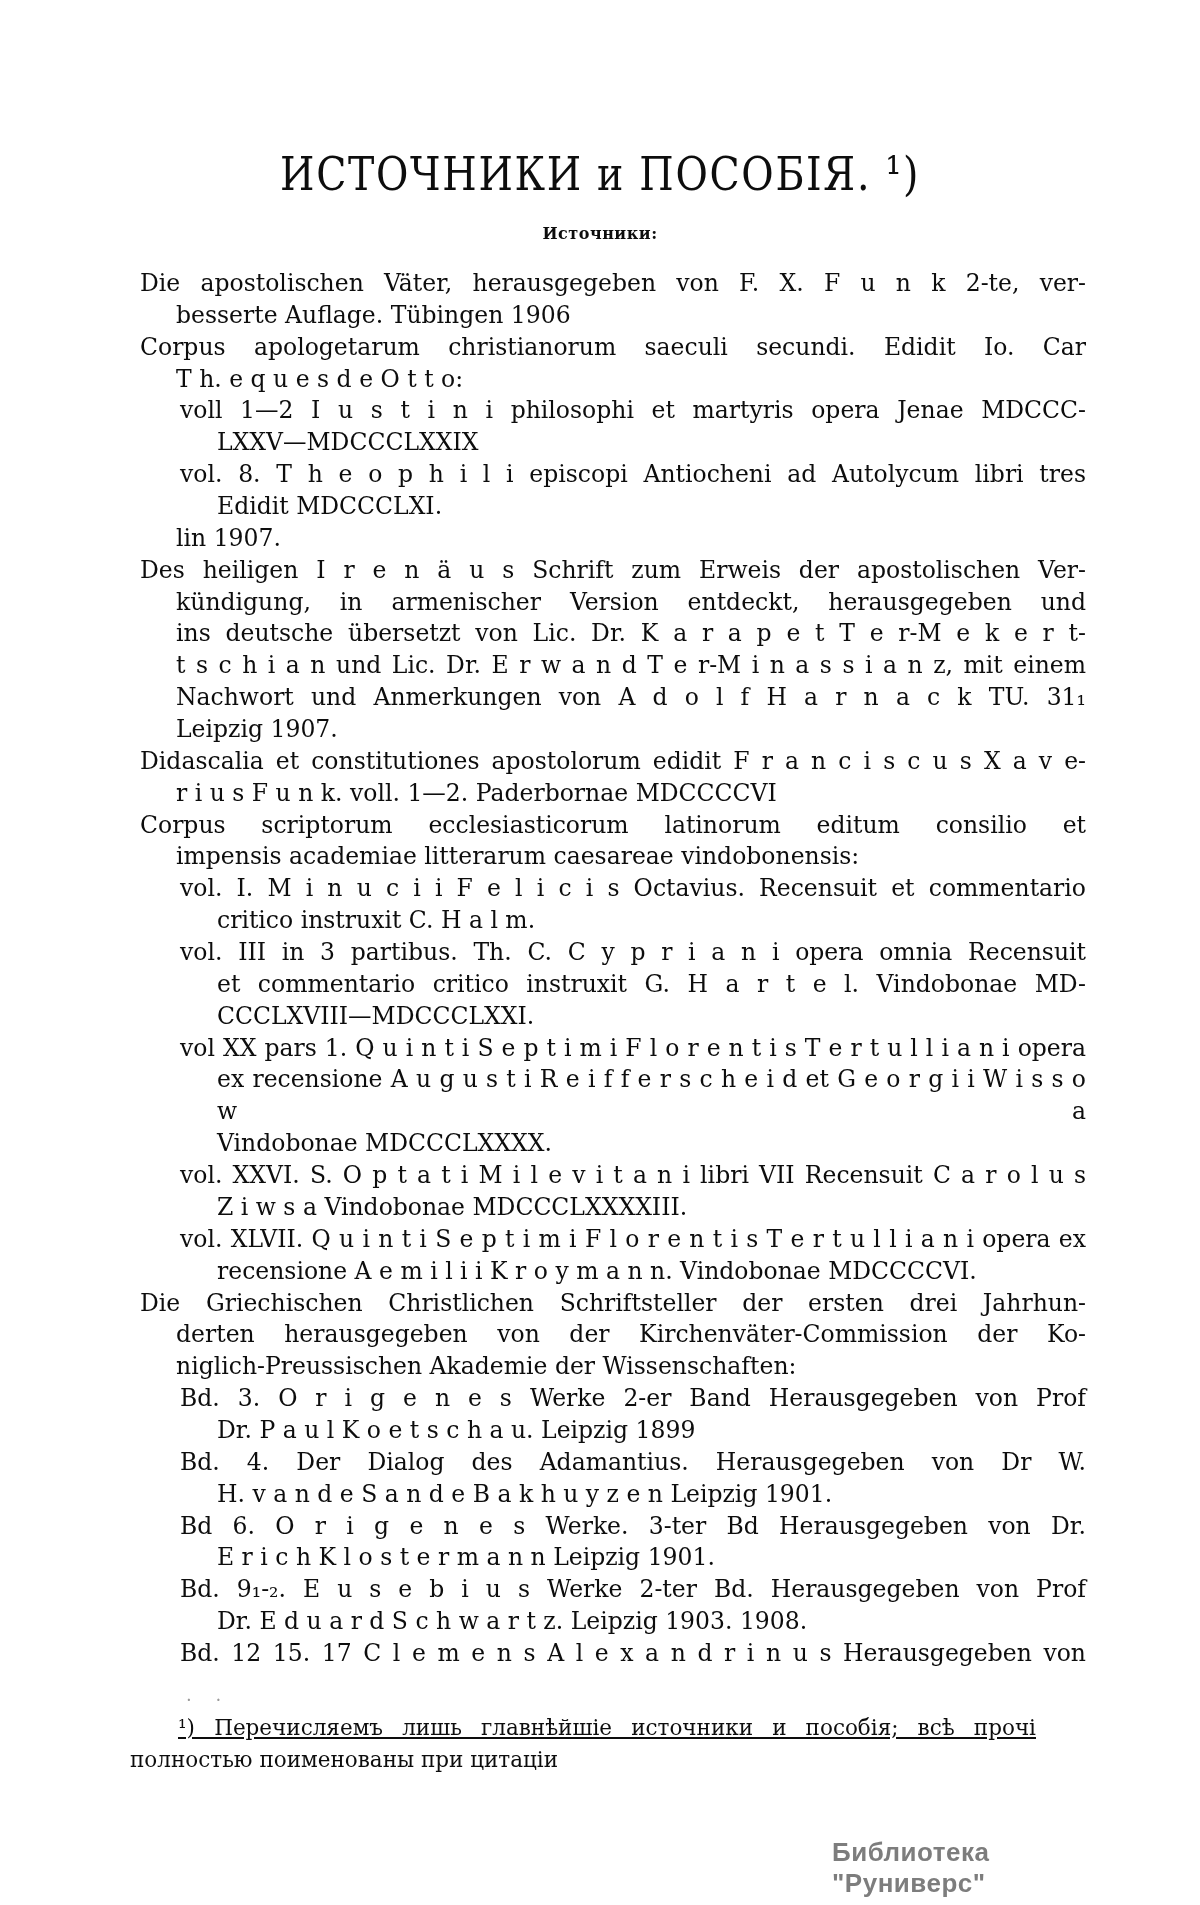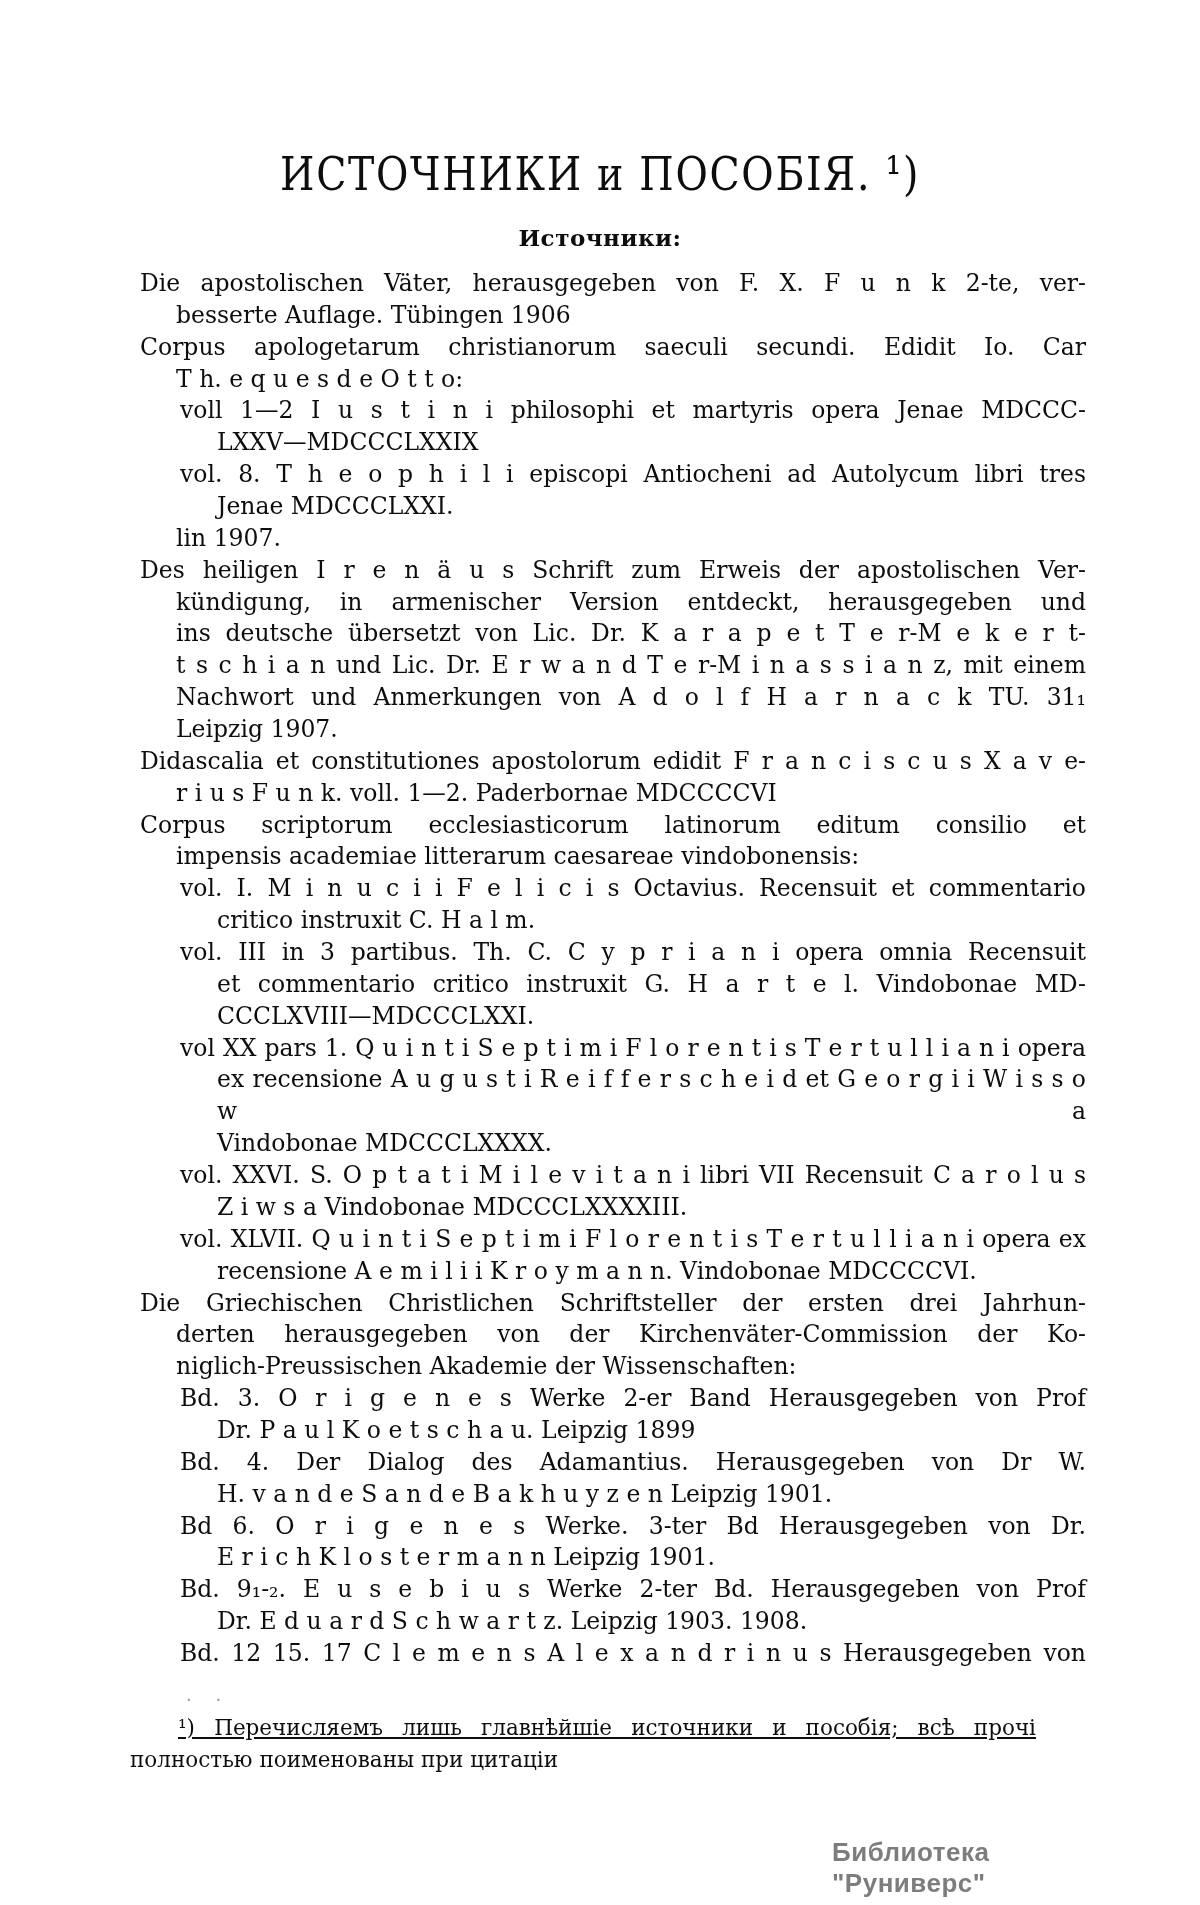--- a/index.html
+++ b/index.html
@@ -7,21 +7,21 @@
     position:relative;width:1088px;height:1905px;background:#ffffff;
     font-family:"DejaVu Serif",serif;color:#0d0d0d;overflow:hidden;
   }
   .title{
     position:absolute;top:146px;left:0;width:1200px;text-align:center;
     font-size:47px;font-weight:400;letter-spacing:2px;white-space:nowrap;
     transform:scaleX(.84);transform-origin:50% 50%;
   }
   .subtitle{
     position:absolute;top:224px;left:0;width:1200px;text-align:center;
-    font-size:23px;font-weight:700;letter-spacing:.5px;
+    font-size:16px;font-weight:700;letter-spacing:.5px;
   }
   .biblio{
     position:absolute;top:268px;left:140px;width:946px;
     font-size:23.5px;line-height:31.86px;
   }
   .line{white-space:normal;}
   .j{text-align:justify;text-align-last:justify;}
   .i1{padding-left:36px;}
   .i2{padding-left:40px;}
   .i3{padding-left:77px;}
@@ -47,21 +47,21 @@
   <div class="title">ИСТОЧНИКИ и ПОСОБІЯ. ¹)</div>
   <div class="subtitle">Источники:</div>
   <div class="biblio" id="biblio">
       <div class="line j">Die apostolischen Väter, herausgegeben von F. X. F u n k  2-te, ver-</div>
       <div class="line i1">besserte Auflage. Tübingen 1906</div>
       <div class="line j">Corpus apologetarum christianorum saeculi secundi. Edidit Io. Car</div>
       <div class="line i1">T h.  e q u e s  d e  O t t o:</div>
       <div class="line j i2">voll 1—2  I u s t i n i  philosophi et martyris opera  Jenae MDCCC-</div>
       <div class="line i3">LXXV—MDCCCLXXIX</div>
       <div class="line j i2">vol. 8. T h e o p h i l i  episcopi Antiocheni  ad Autolycum libri tres</div>
-      <div class="line i3">Jenae MDCCCLXXI.</div>
+      <div class="line i3">Edidit MDCCCLXI.</div>
       <div class="line i1">lin 1907.</div>
       <div class="line j">Des heiligen I r e n ä u s  Schrift zum Erweis der apostolischen Ver-</div>
       <div class="line j i1">kündigung, in armenischer Version entdeckt, herausgegeben und</div>
       <div class="line j i1">ins deutsche übersetzt von Lic. Dr. K a r a p e t  T e r-M e k e r t-</div>
       <div class="line j i1">t s c h i a n  und Lic. Dr. E r w a n d  T e r-M i n a s s i a n z, mit einem</div>
       <div class="line j i1">Nachwort und Anmerkungen von A d o l f  H a r n a c k  TU. 31₁</div>
       <div class="line i1">Leipzig 1907.</div>
       <div class="line j">Didascalia et constitutiones apostolorum edidit F r a n c i s c u s  X a v e-</div>
       <div class="line i1">r i u s  F u n k.  voll. 1—2. Paderbornae MDCCCCVI</div>
       <div class="line j">Corpus scriptorum ecclesiasticorum latinorum editum consilio et</div>

